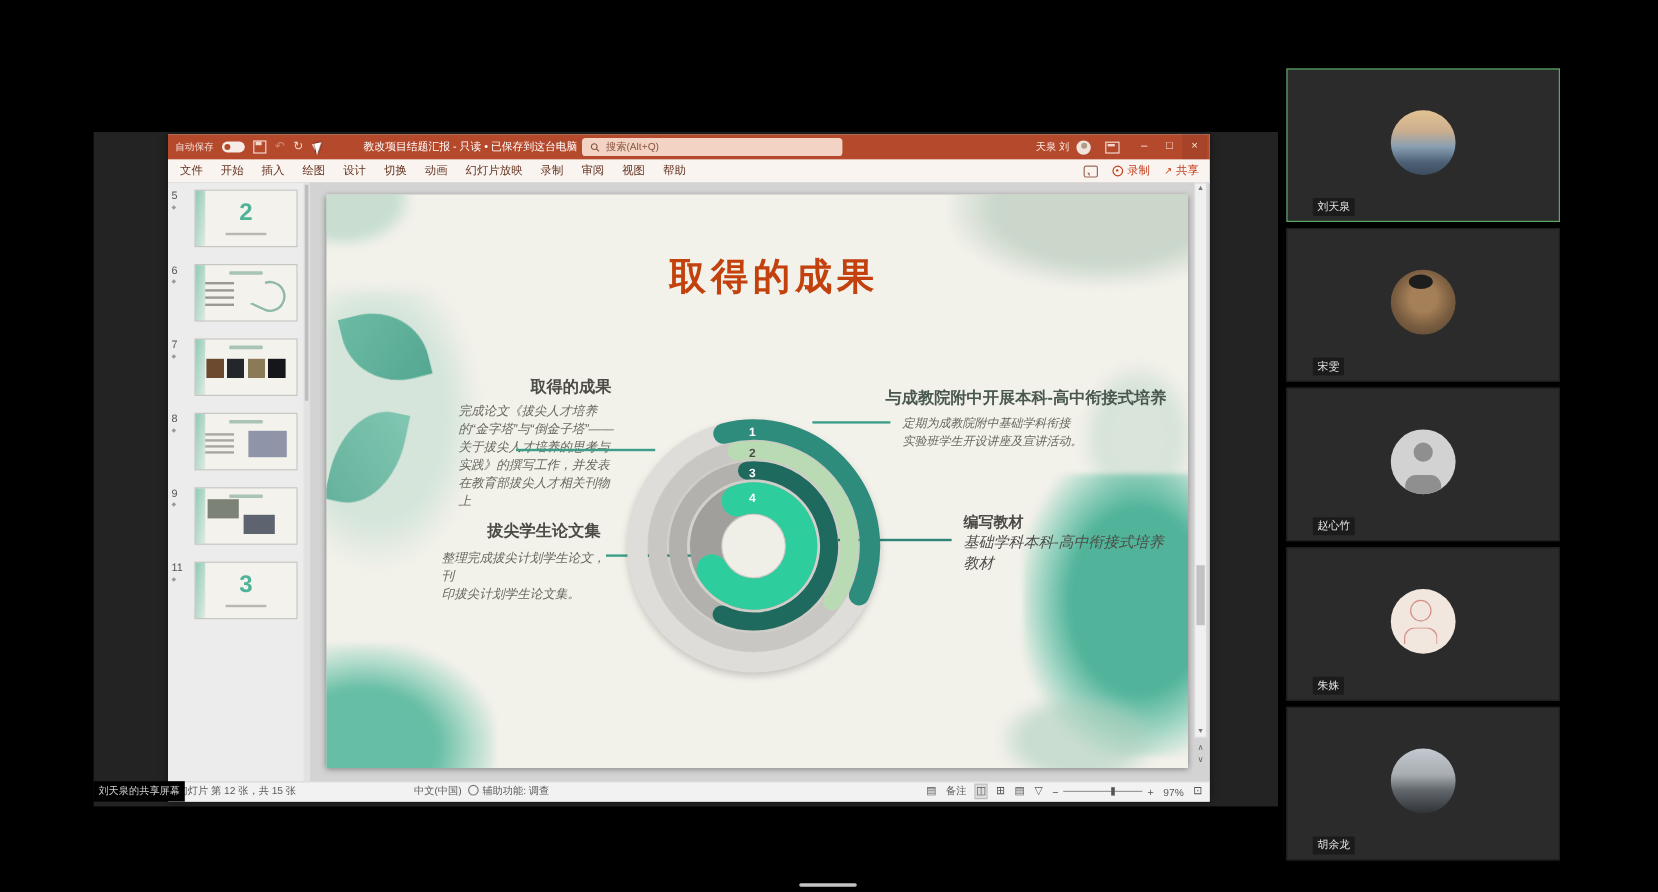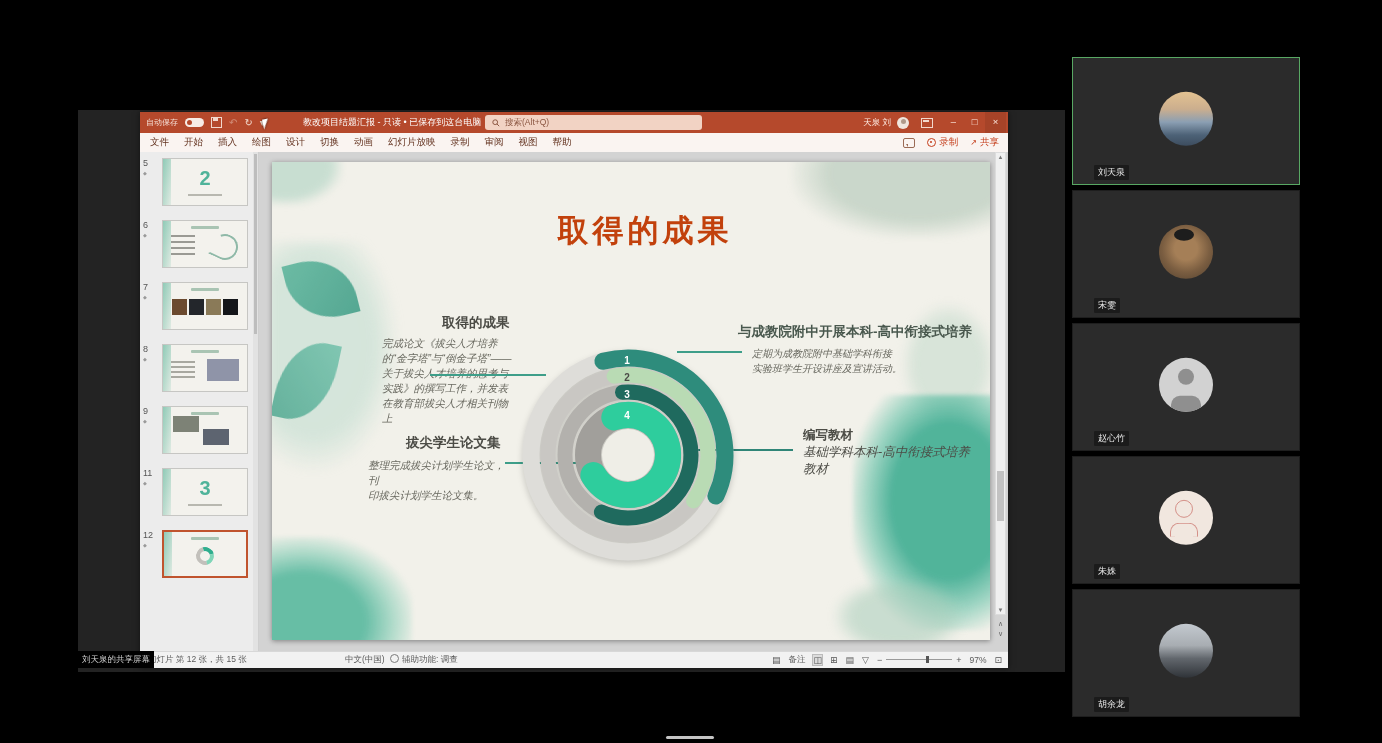--- a/index.html
+++ b/index.html
@@ -270,30 +270,20 @@
               <div class="tnumcol">
                 <span class="tnum">11</span>
                 <span class="tstar">◆</span>
               </div>
               <div class="mini">
 
                 <span class="glyph">3</span>
               </div>
             </div>
 
-            <div class="thumb-item kind-donut selected">
-              <div class="tnumcol">
-                <span class="tnum">12</span>
-                <span class="tstar">◆</span>
-              </div>
-              <div class="mini">
-                <span class="tline"></span>
-                <span class="glyph"></span>
-              </div>
-            </div>
           </div>
         <div class="panel-scroll"></div>
       </div>
 
       <div class="slide">
         <div class="wc wc-topleft"></div>
         <div class="wc wc-leafwash"></div>
         <div class="wc wc-leaf1"></div>
         <div class="wc wc-leaf2"></div>
         <div class="wc wc-bottomleft"></div>

